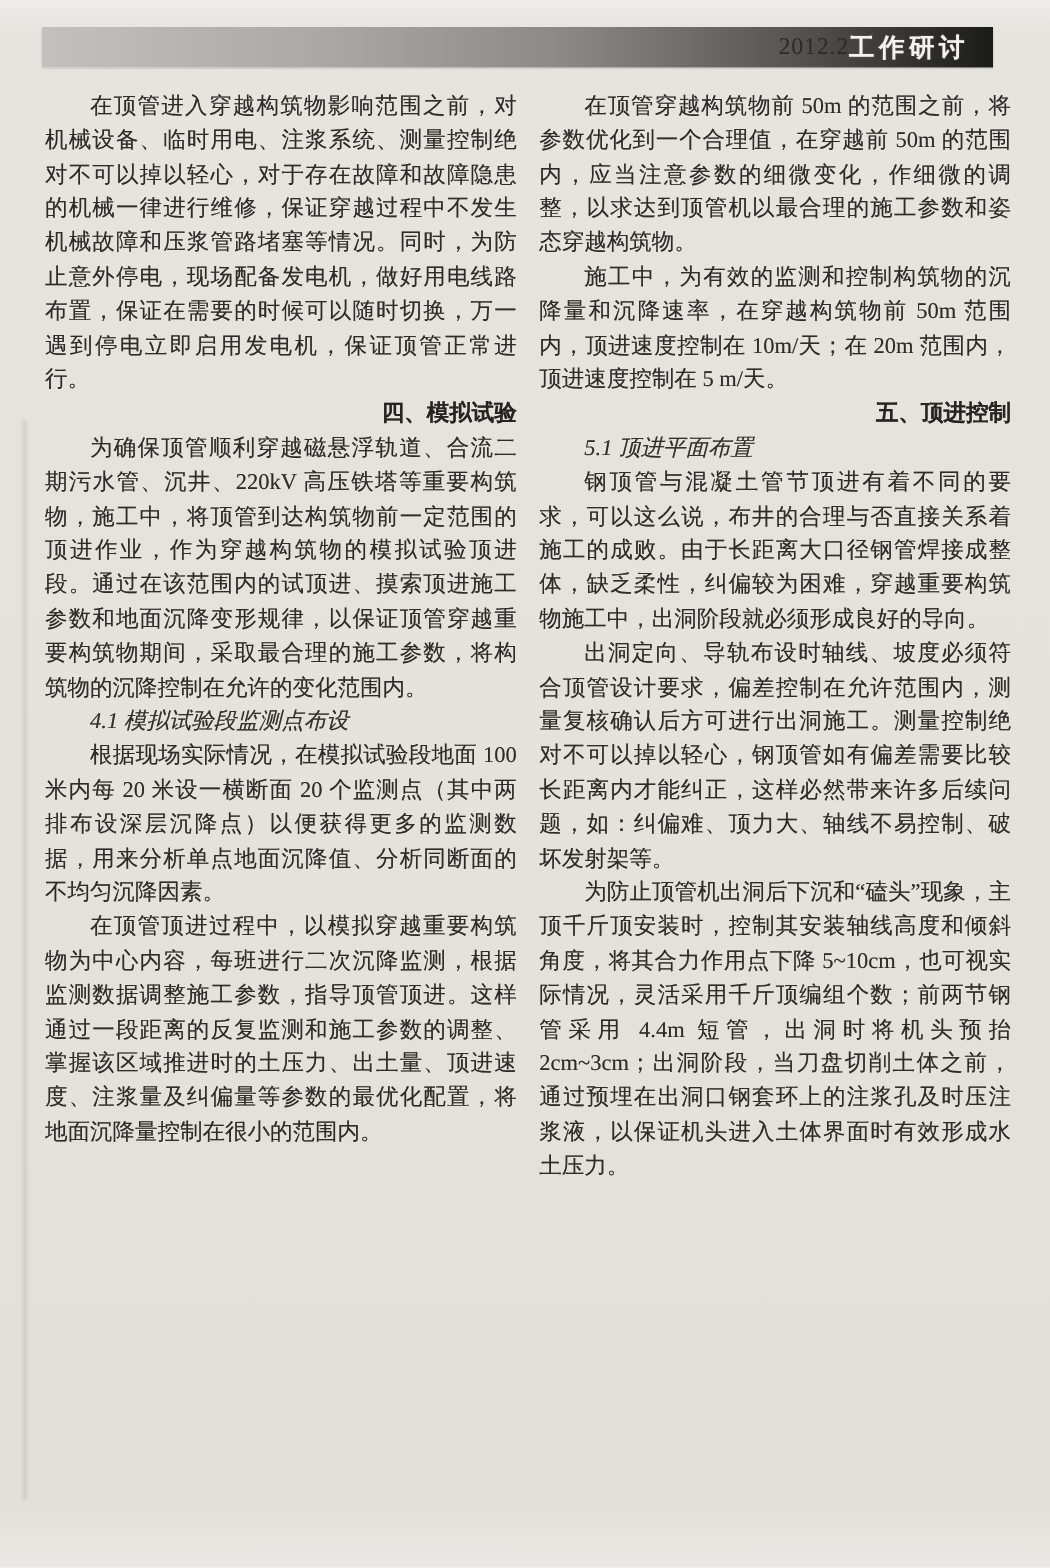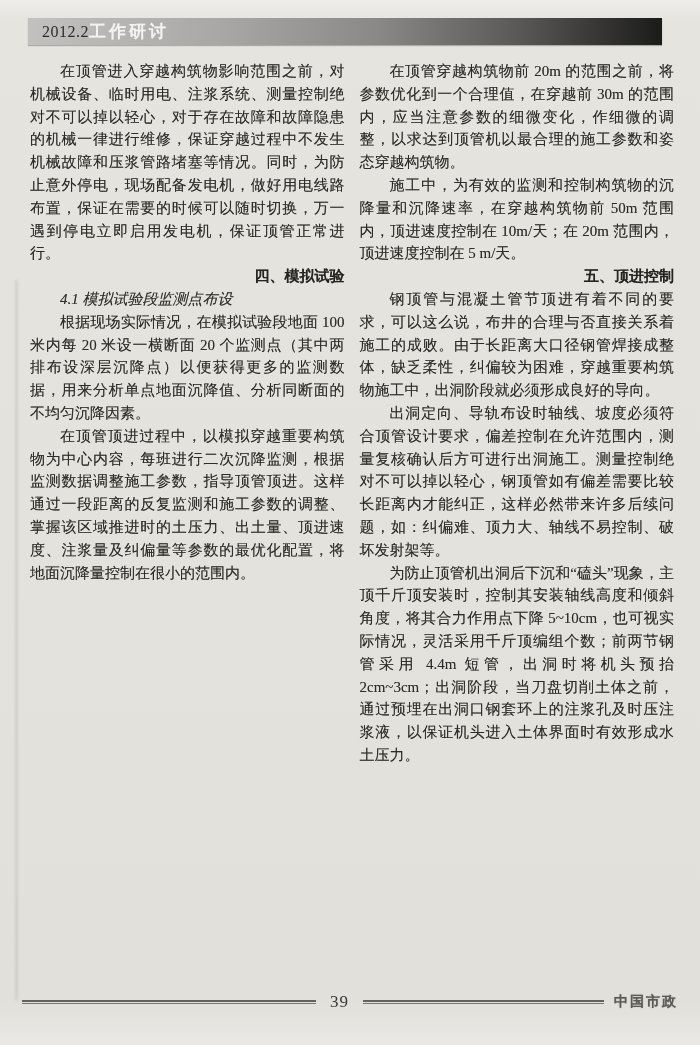--- a/index.html
+++ b/index.html
@@ -14,21 +14,21 @@
     overflow:hidden;
     background:linear-gradient(180deg,#efedea 0%,#e6e4df 2%,#e4e2dc 50%,#e2e0da 96%,#eae8e4 100%);
   }
   
   .scan-edge{
     position:absolute;left:15px;top:280px;width:3px;height:720px;
     background:rgba(60,55,50,.10);filter:blur(1px);
   }
   .header-bar{
     position:absolute;left:28px;top:18px;width:634px;height:27px;
-    display:flex;align-items:center;justify-content:flex-start;
+    display:flex;align-items:center;justify-content:flex-end;
     padding:0;box-sizing:border-box;
     background:linear-gradient(90deg,#c2c1bf 0%,#a9a8a6 30%,#8a8987 55%,#585755 78%,#1b1b1a 100%);
     box-shadow:0 1px 1px rgba(0,0,0,.25);
   }
   .issue{
     color:#2b2b2a;font-size:16px;letter-spacing:.5px;padding-left:14px;
   }
   .section-title{
     color:#f4f3f1;font-size:17px;font-weight:700;letter-spacing:3px;padding-right:16px;
     text-shadow:0 0 1px rgba(255,255,255,.35);
@@ -73,36 +73,32 @@
   <div class="header-bar">
     <span class="issue">2012.2</span>
     <span class="section-title">工作研讨</span>
   </div>
 
   <div class="cols">
 
     <div class="col">
       <p class="para">在顶管进入穿越构筑物影响范围之前，对机械设备、临时用电、注浆系统、测量控制绝对不可以掉以轻心，对于存在故障和故障隐患的机械一律进行维修，保证穿越过程中不发生机械故障和压浆管路堵塞等情况。同时，为防止意外停电，现场配备发电机，做好用电线路布置，保证在需要的时候可以随时切换，万一遇到停电立即启用发电机，保证顶管正常进行。</p>
       <p class="h1">四、模拟试验</p>
+      <p class="para">为确保顶管顺利穿越磁悬浮轨道、合流二期污水管、沉井、220kV 高压铁塔等重要构筑物，施工中，将顶管到达构筑物前一定范围的顶进作业，作为穿越构筑物的模拟试验顶进段。通过在该范围内的试顶进、摸索顶进施工参数和地面沉降变形规律，以保证顶管穿越重要构筑物期间，采取最合理的施工参数，将构筑物的沉降控制在允许的变化范围内。</p>
       <p class="h2">4.1 模拟试验段监测点布设</p>
       <p class="para">根据现场实际情况，在模拟试验段地面 100 米内每 20 米设一横断面 20 个监测点（其中两排布设深层沉降点）以便获得更多的监测数据，用来分析单点地面沉降值、分析同断面的不均匀沉降因素。</p>
       <p class="para">在顶管顶进过程中，以模拟穿越重要构筑物为中心内容，每班进行二次沉降监测，根据监测数据调整施工参数，指导顶管顶进。这样通过一段距离的反复监测和施工参数的调整、掌握该区域推进时的土压力、出土量、顶进速度、注浆量及纠偏量等参数的最优化配置，将地面沉降量控制在很小的范围内。</p>
     </div>
 
     <div class="col">
-      <p class="para">在顶管穿越构筑物前 20m 的范围之前，将参数优化到一个合理值，在穿越前 30m 的范围内，应当注意参数的细微变化，作细微的调整，以求达到顶管机以最合理的施工参数和姿态穿越构筑物。</p>
+      <p class="para">在顶管穿越构筑物前 50m 的范围之前，将参数优化到一个合理值，在穿越前 50m 的范围内，应当注意参数的细微变化，作细微的调整，以求达到顶管机以最合理的施工参数和姿态穿越构筑物。</p>
       <p class="para">施工中，为有效的监测和控制构筑物的沉降量和沉降速率，在穿越构筑物前 50m 范围内，顶进速度控制在 10m/天；在 20m 范围内，顶进速度控制在 5 m/天。</p>
       <p class="h1">五、顶进控制</p>
+      <p class="h2">5.1 顶进平面布置</p>
       <p class="para">钢顶管与混凝土管节顶进有着不同的要求，可以这么说，布井的合理与否直接关系着施工的成败。由于长距离大口径钢管焊接成整体，缺乏柔性，纠偏较为困难，穿越重要构筑物施工中，出洞阶段就必须形成良好的导向。</p>
       <p class="para">出洞定向、导轨布设时轴线、坡度必须符合顶管设计要求，偏差控制在允许范围内，测量复核确认后方可进行出洞施工。测量控制绝对不可以掉以轻心，钢顶管如有偏差需要比较长距离内才能纠正，这样必然带来许多后续问题，如：纠偏难、顶力大、轴线不易控制、破坏发射架等。</p>
       <p class="para">为防止顶管机出洞后下沉和“磕头”现象，主顶千斤顶安装时，控制其安装轴线高度和倾斜角度，将其合力作用点下降 5~10cm，也可视实际情况，灵活采用千斤顶编组个数；前两节钢管采用 4.4m 短管，出洞时将机头预抬 2cm~3cm；出洞阶段，当刀盘切削土体之前，通过预埋在出洞口钢套环上的注浆孔及时压注浆液，以保证机头进入土体界面时有效形成水土压力。</p>
     </div>
 
   </div>
 
-  <div class="footer">
-    <div class="rule"></div>
-    <span class="page-number">39</span>
-    <div class="rule short"></div>
-    <span class="journal-name">中国市政</span>
-  </div>
 
 </div>
 
 </body></html>

